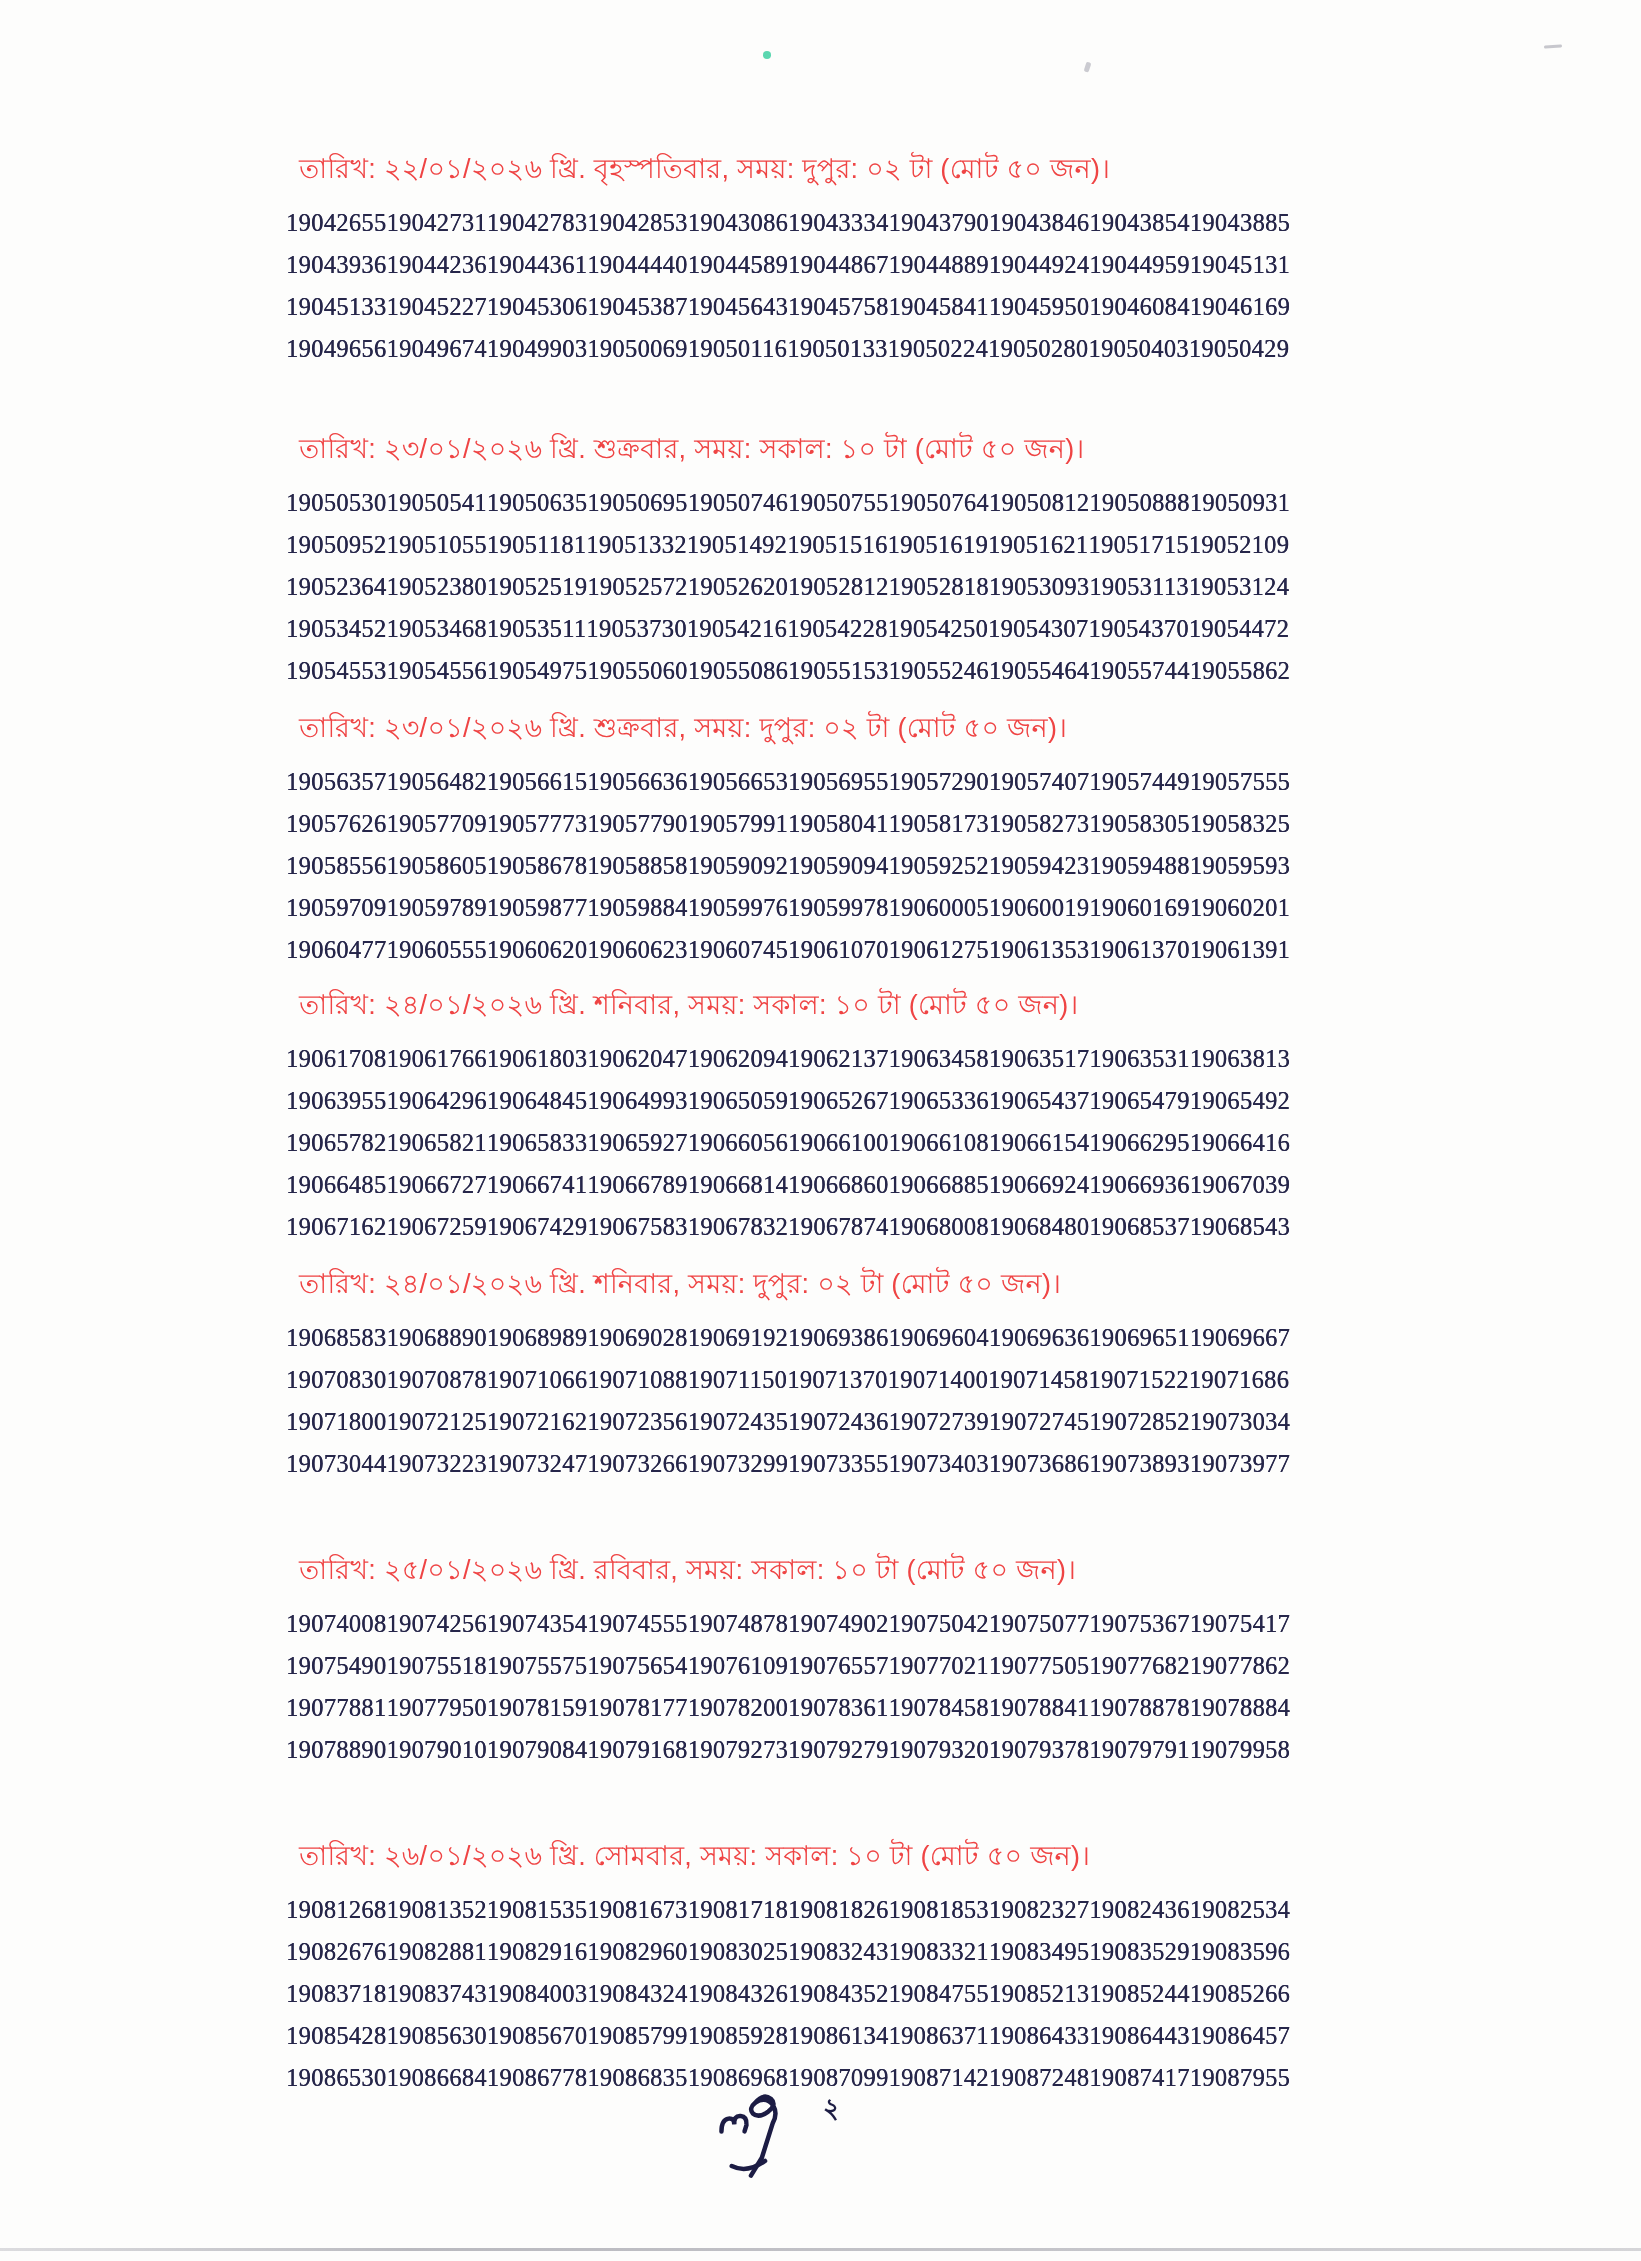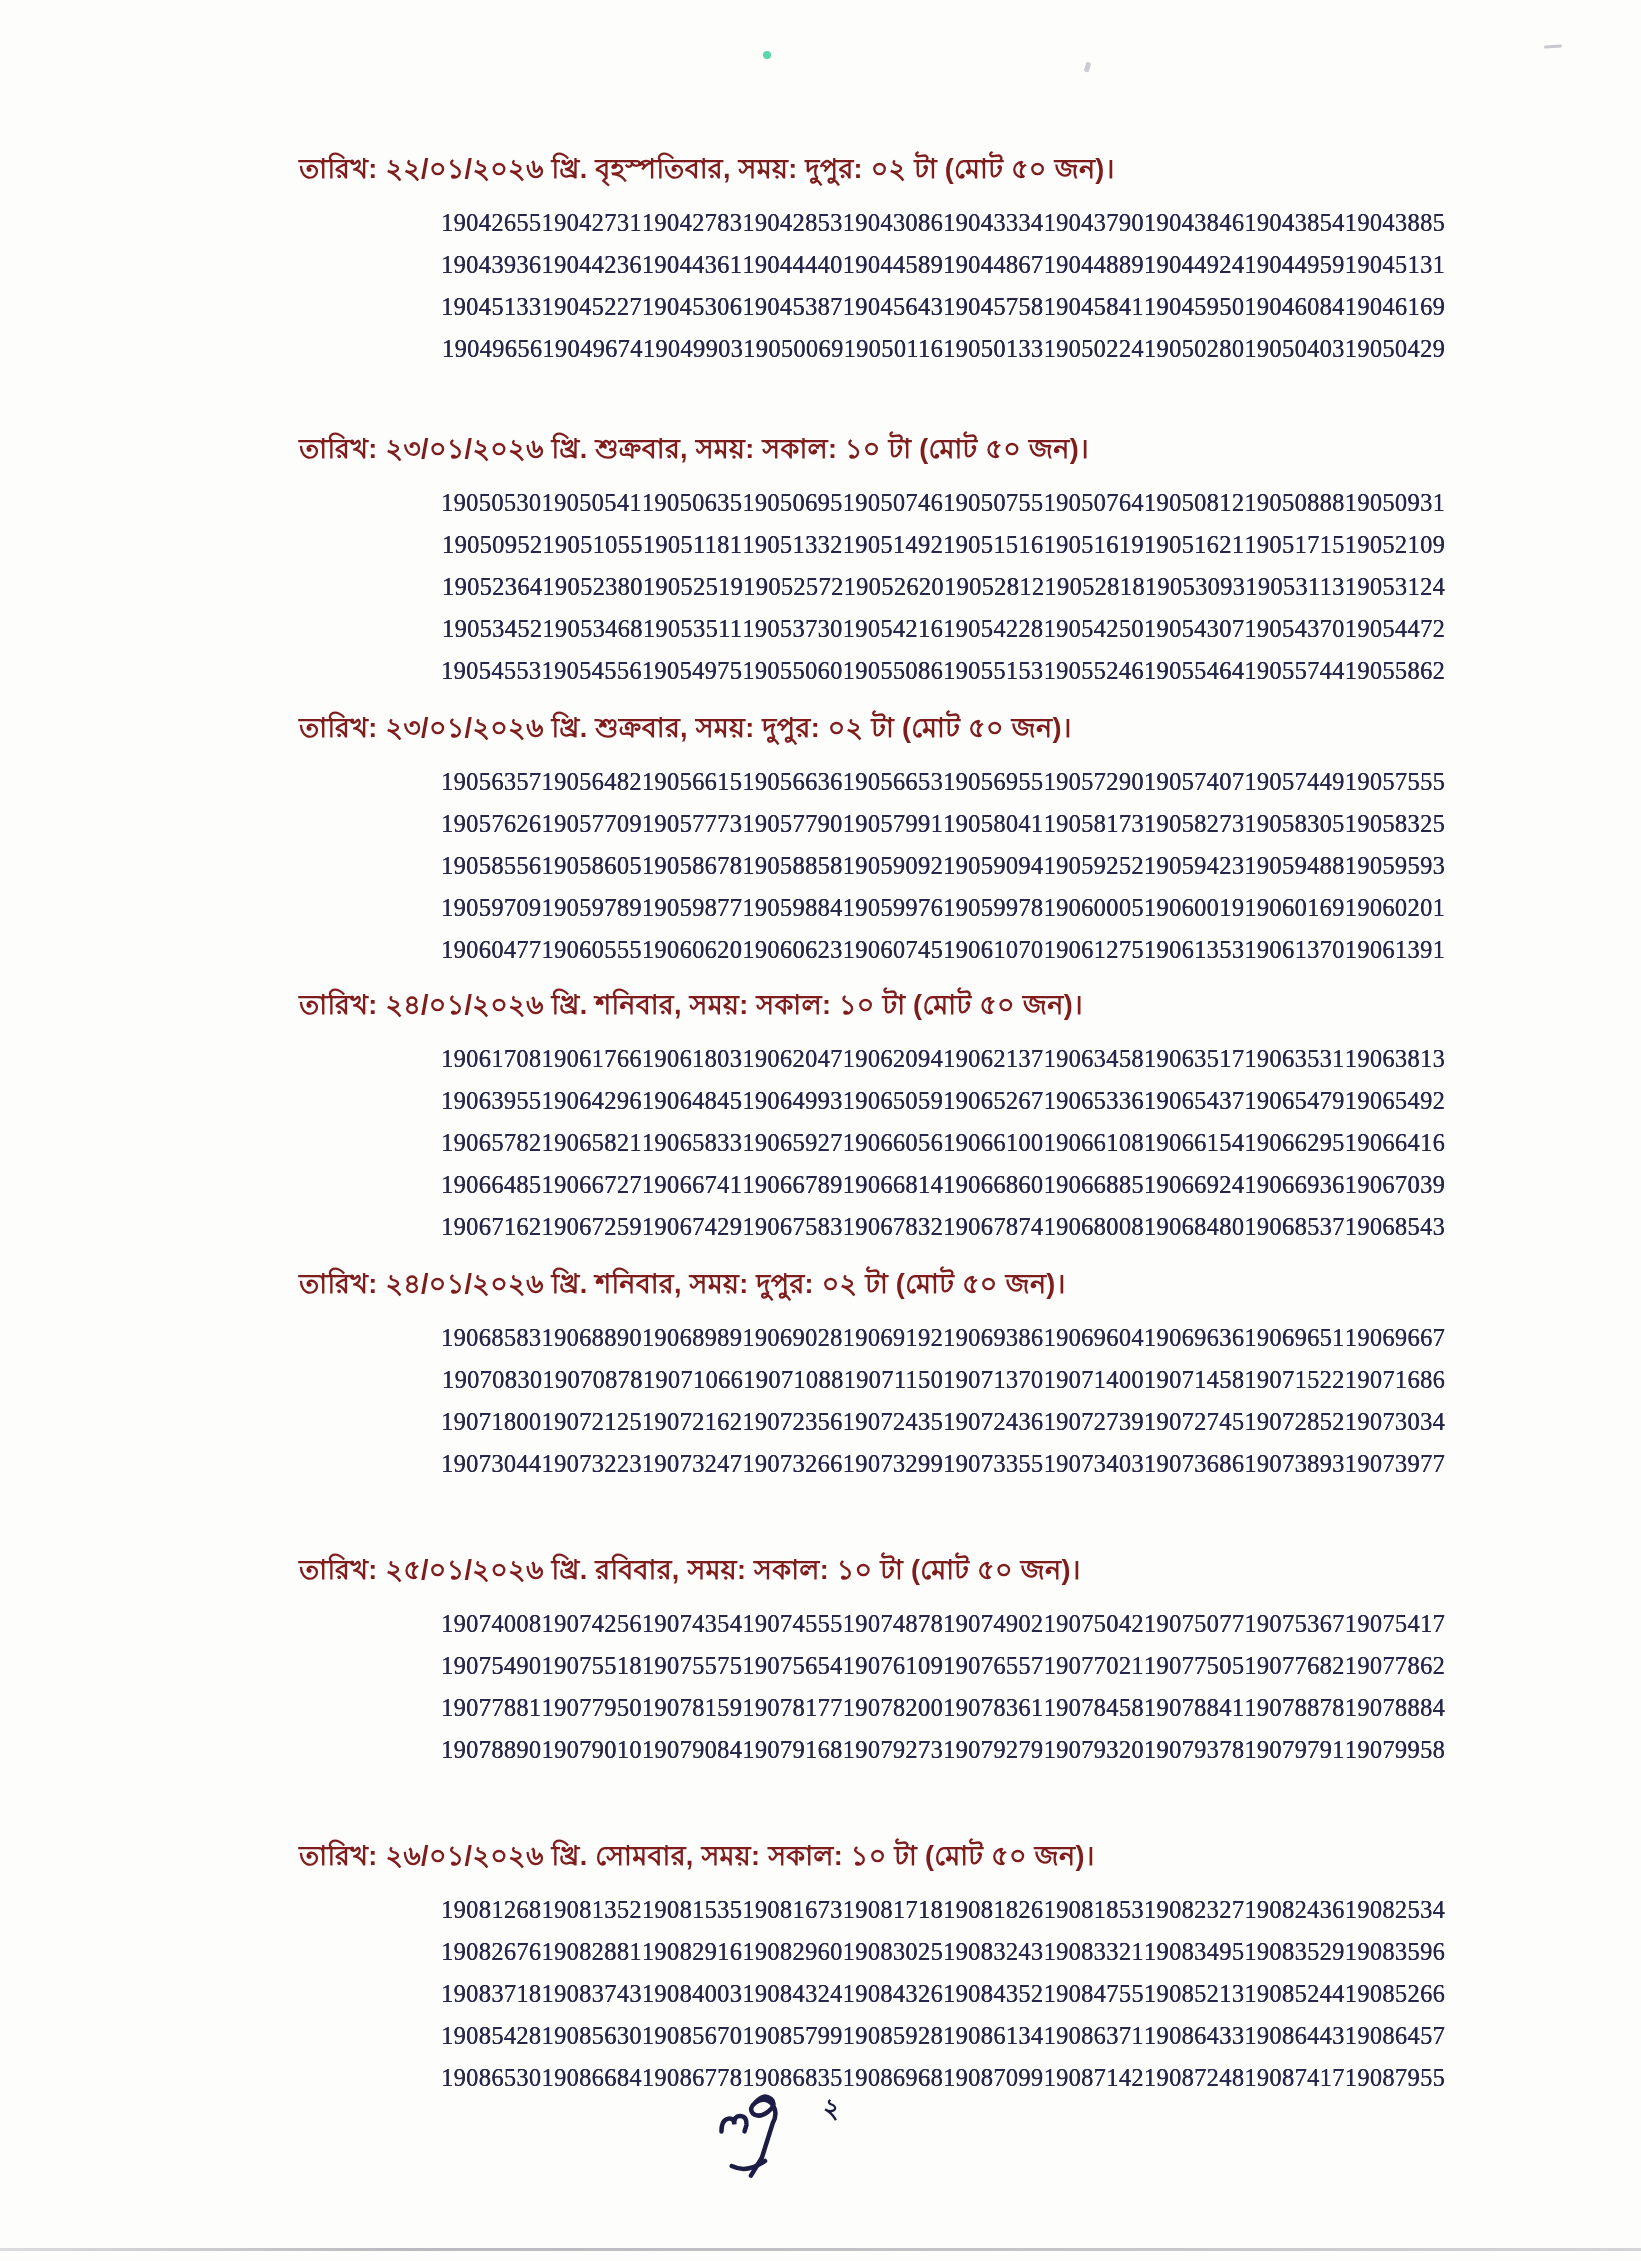--- a/index.html
+++ b/index.html
@@ -7,31 +7,31 @@
     position:relative;
     width:1641px;height:2261px;
     background:#fdfdfc;
     overflow:hidden;
     font-family:"Liberation Serif", serif;
   }
   .sections-host{position:absolute;left:0;top:0;width:100%;height:100%;}
   .section{position:absolute;left:286px;width:1159px;}
   .sec-header{
     font-family:"Liberation Sans", sans-serif;
-    font-weight:700;
+    font-weight:400;
     font-size:27px;
     line-height:1.25;
-    color:#7f1d1d;
+    color:#ef4444;
     margin:0 0 15.4px 13px;
     letter-spacing:0.3px;
     white-space:nowrap;
   }
   .num-row{
     display:flex;
-    justify-content:flex-end;
+    justify-content:flex-start;
     align-items:center;
     height:42px;
   }
   .num{
     font-size:24.5px;
     color:#26264a;
     letter-spacing:0.3px;
     text-shadow:0.3px 0 0 #26264a;
   }
   

